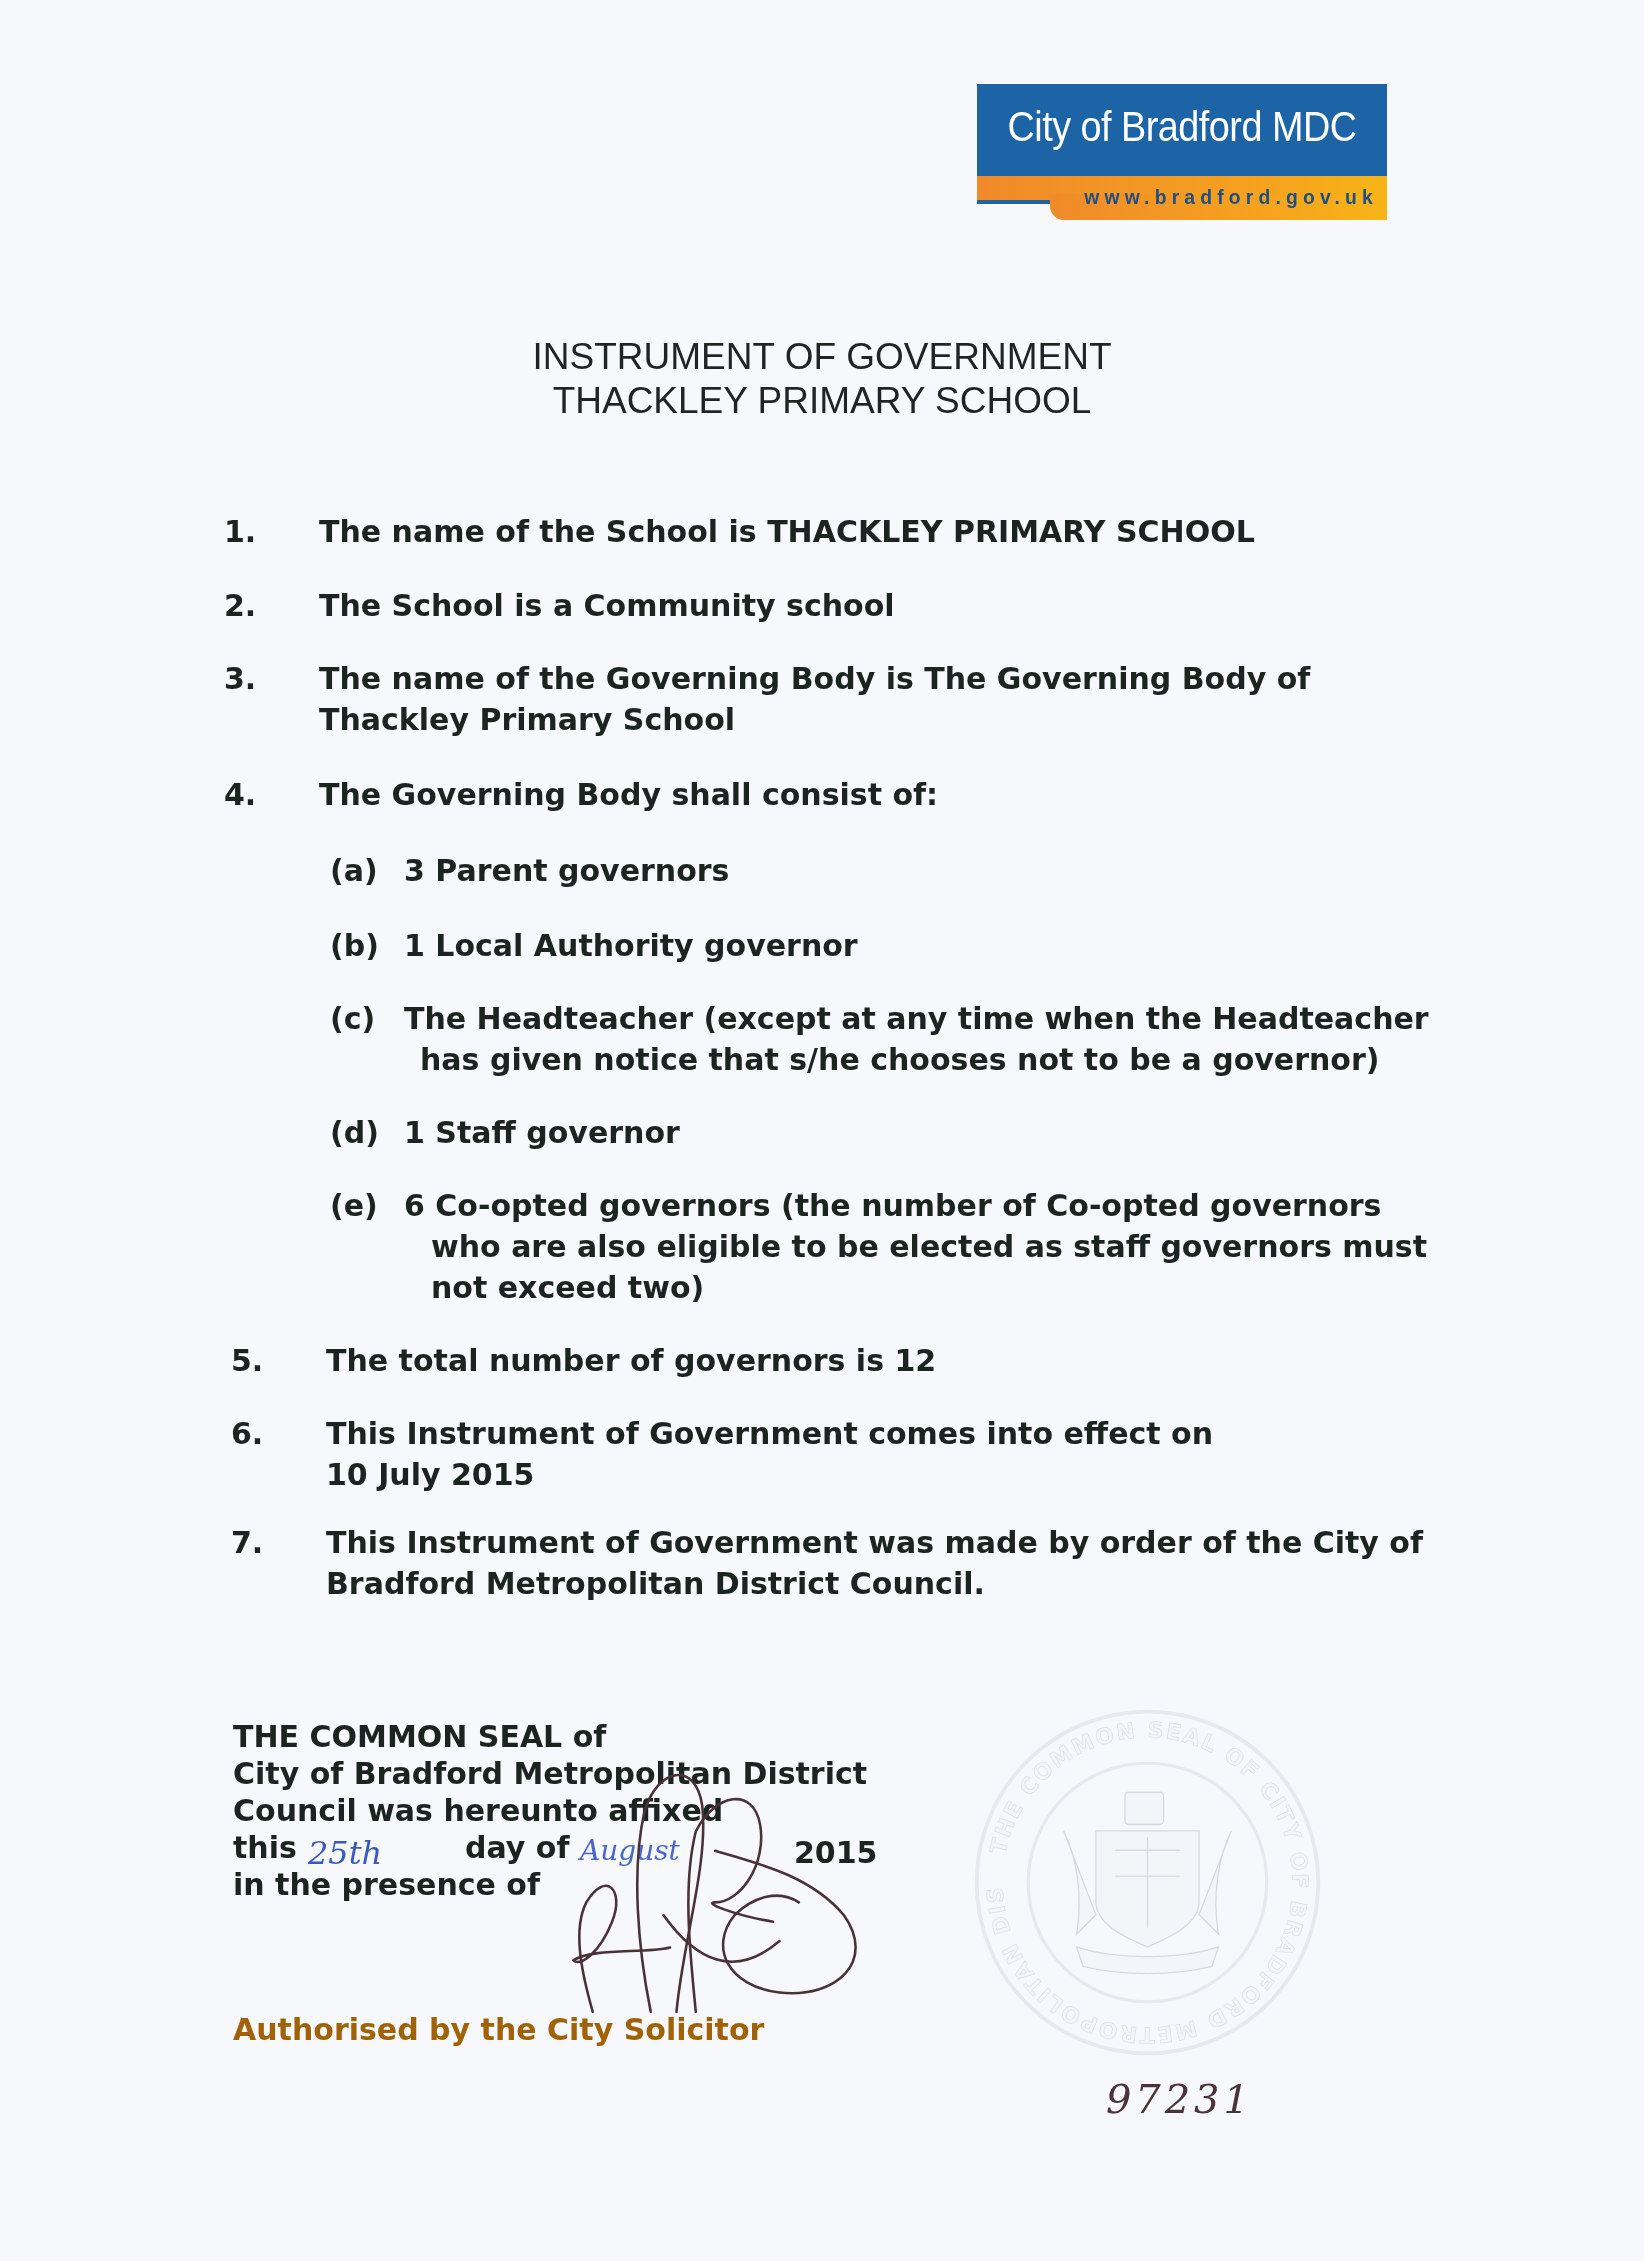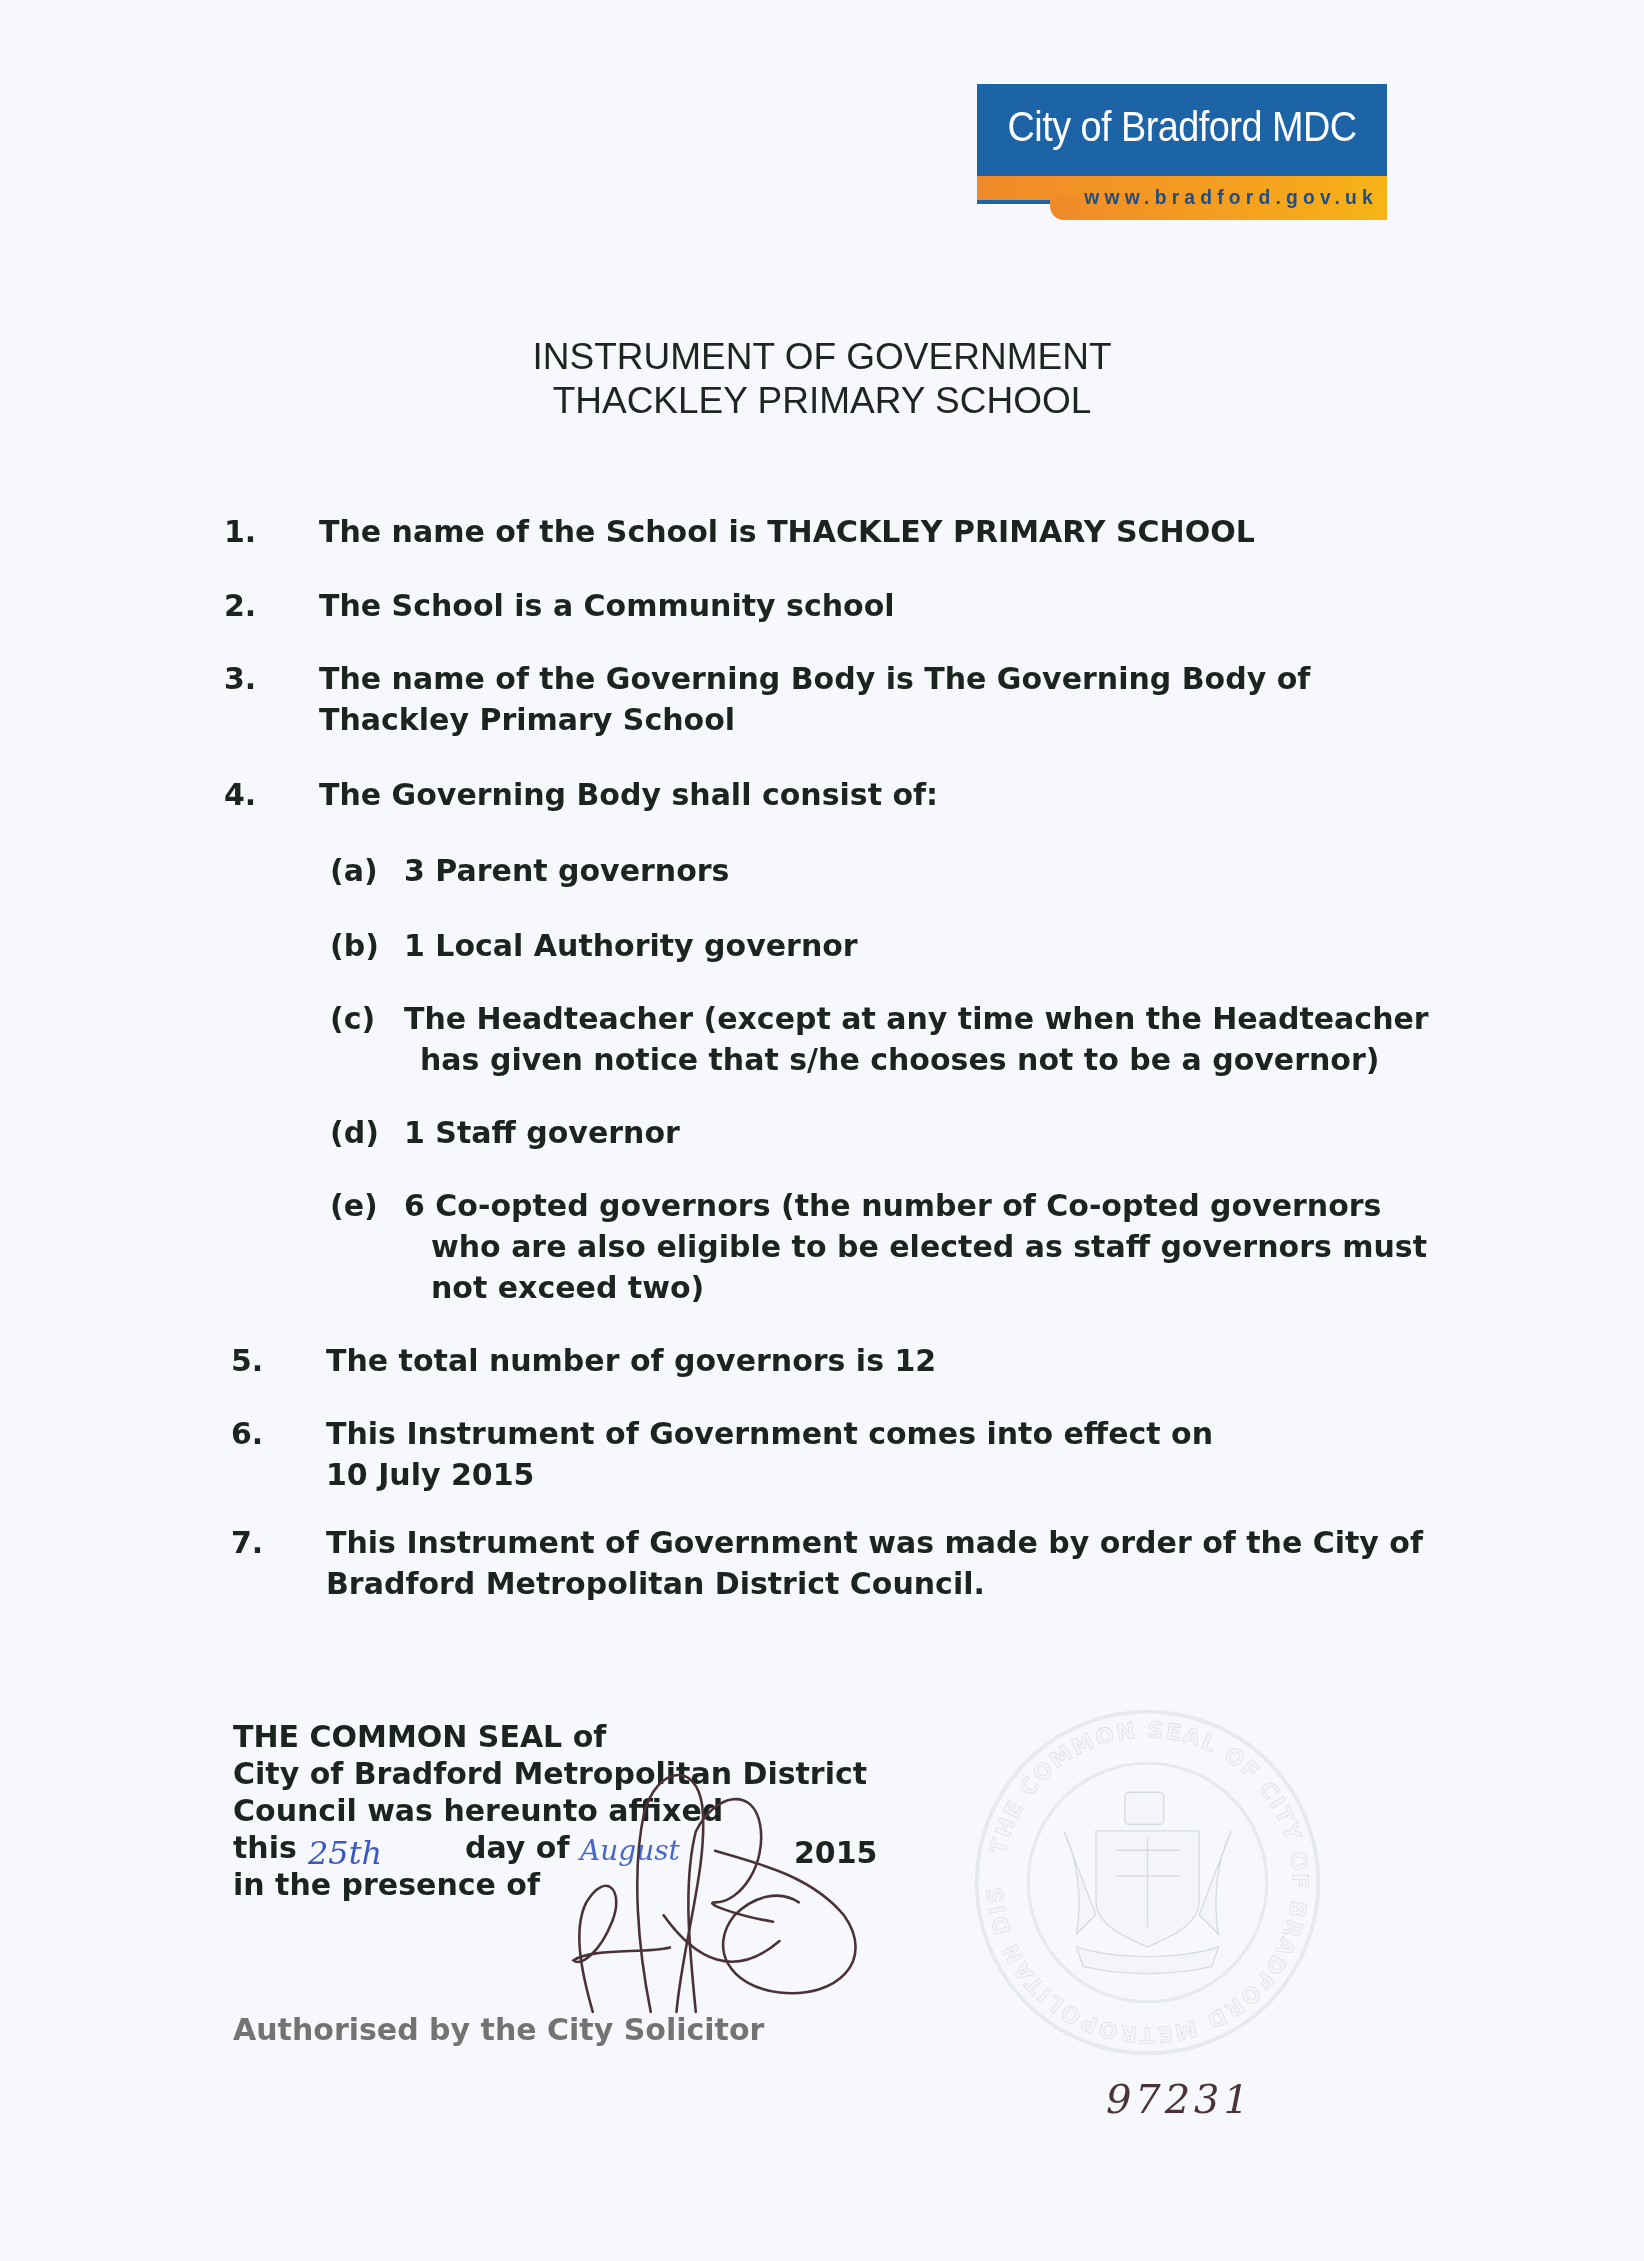--- a/index.html
+++ b/index.html
@@ -61,21 +61,21 @@
 
   .seal-block {
     position:absolute; left:233px; top:1718px; font-weight:bold;
     font-size:30px; line-height:37px; color:#1c2420;
   }
   .hand-25 { position:absolute; left:308px; top:1834px; font-size:32px; color:#3b58c0; font-style:italic; font-family:"DejaVu Serif", serif; }
   .hand-month { position:absolute; left:580px; top:1834px; font-size:28px; color:#4867c8; font-style:italic; font-family:"DejaVu Serif", serif; }
   .year-2015 { position:absolute; left:794px; top:1834px; font-weight:bold; font-size:30px; line-height:37px; }
 
   .authorised {
-    position:absolute; left:233px; top:2012px; font-weight:bold; font-size:30px; color:#737373;
+    position:absolute; left:233px; top:2012px; font-weight:bold; font-size:30px; color:#a16207;
   }
   .ref-number {
     position:absolute; left:1106px; top:2076px; font-family:"DejaVu Serif", serif;
     font-style:italic; font-size:40px; color:#4a3438; letter-spacing:3.9px;
   }
 
   .signature { position:absolute; left:567px; top:1754px; width:322px; height:271px; }
   .emboss { position:absolute; left:967px; top:1702px; width:361px; height:361px; }
 </style>
 </head>

